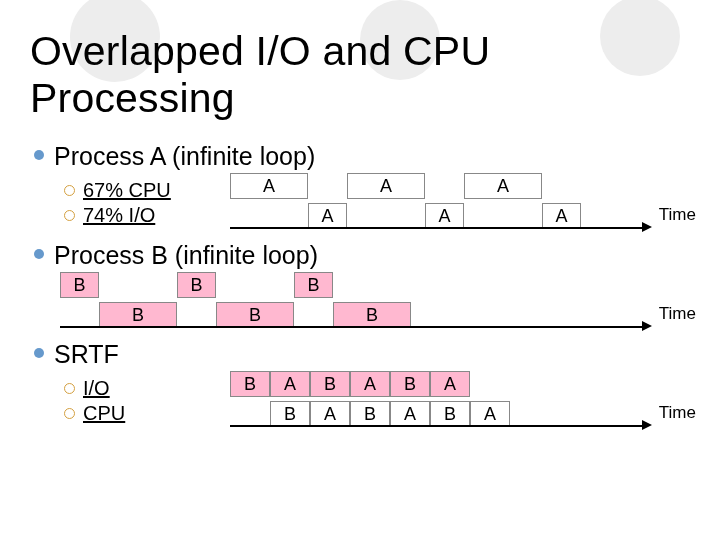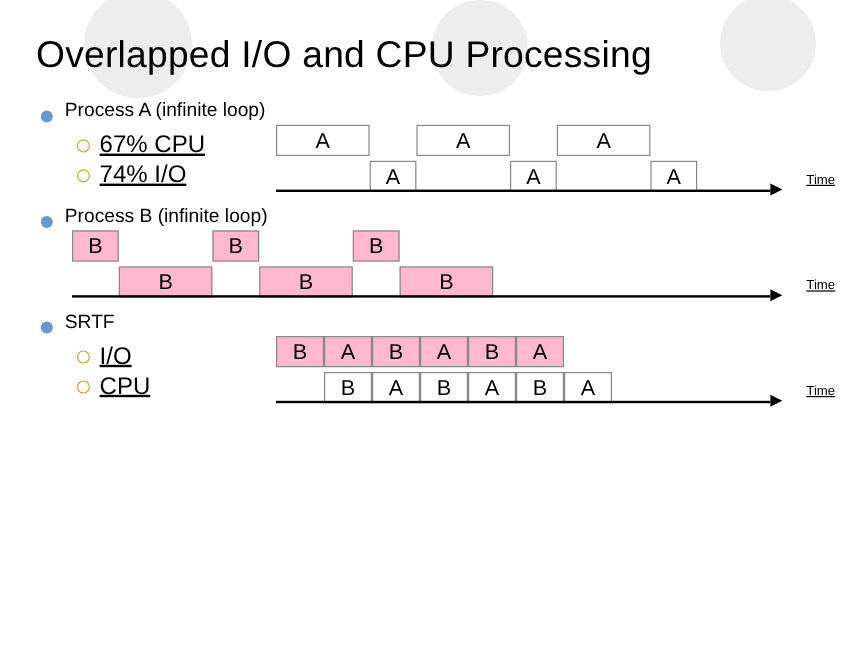--- a/index.html
+++ b/index.html
@@ -8,26 +8,26 @@
     font-family: Arial, Helvetica, sans-serif;
     background: #fff; color: #000;
     padding: 28px 30px 20px 30px;
     position: relative;
   }
   .deco { position: absolute; border-radius: 50%; background: #ededed; z-index: 0; }
   .d1 { width: 90px; height: 90px; left: 70px;  top: -8px; }
   .d2 { width: 80px; height: 80px; left: 360px; top: 0px; }
   .d3 { width: 80px; height: 80px; left: 600px; top: -4px; }
   .content { position: relative; z-index: 1; }
-  h1 { font-size: 31px; font-weight: 400; margin-bottom: 20px; letter-spacing: .2px; }
+  h1 { font-size: 41px; font-weight: 400; margin-bottom: 20px; letter-spacing: .2px; }
   ul.top { list-style: none; padding-left: 4px; }
   ul.top > li { margin-bottom: 10px; }
   .b1 { display: flex; align-items: flex-start; }
   .dot { width: 10px; height: 10px; border-radius: 50%; background: #6699cc; margin-top: 8px; margin-right: 10px; flex: none; }
-  .b1-label { font-size: 16px; }
+  .b1-label { font-size: 25px; }
   ul.sub { list-style: none; padding-left: 30px; margin-top: 6px; }
   ul.sub > li { display: flex; align-items: flex-start; margin-bottom: 2px; text-decoration: underline; }
   .ring { width: 11px; height: 11px; border-radius: 50%; border: 1.5px solid #d4a040; margin-top: 6px; margin-right: 8px; flex: none; }
   .sub-label { font-size: 20px; white-space: pre; }
   .row { display: flex; align-items: center; }
   .subcol { width: 170px; flex: none; }
   .diagram { flex: 1; position: relative; }
   .track { position: relative; height: 30px; }
   .timeline { position: absolute; left: 0; right: 48px; bottom: 2px; height: 0; border-bottom: 2px solid #000; }
   .timeline::after {
@@ -35,21 +35,21 @@
     border-left: 10px solid #000; border-top: 5px solid transparent; border-bottom: 5px solid transparent;
   }
   .boxrow { position: absolute; left: 0; bottom: 2px; display: flex; height: 26px; }
   .cell { height: 26px; display: flex; align-items: center; justify-content: center;
           font-size: 18px; border: 1px solid #888; }
   .cell.gap { border: none; background: transparent !important; }
   .cA-cpu { background: #fff; } 
   .cB-cpu { background: #ffb8d0; } 
   .cA-pink { background: #ffb8d0; }
   .cB-white { background: #fff; }
-  .tlabel { position: absolute; right: -6px; bottom: 6px; font-size: 11px; text-decoration: underline; }
+  .tlabel { position: absolute; right: -6px; bottom: 6px; font-size: 17px; }
   .sec-diagram { margin-left: 26px; }
 </style>
 </head>
 <body>
 
 <div class="deco d1"></div>
 <div class="deco d2"></div>
 <div class="deco d3"></div>
 
 <div class="content">

